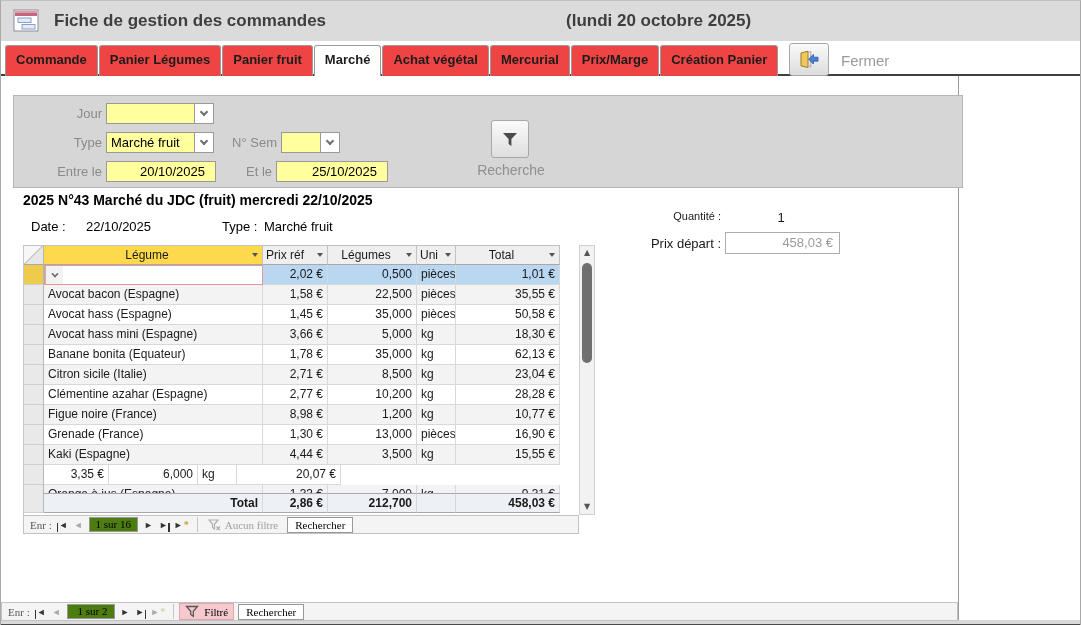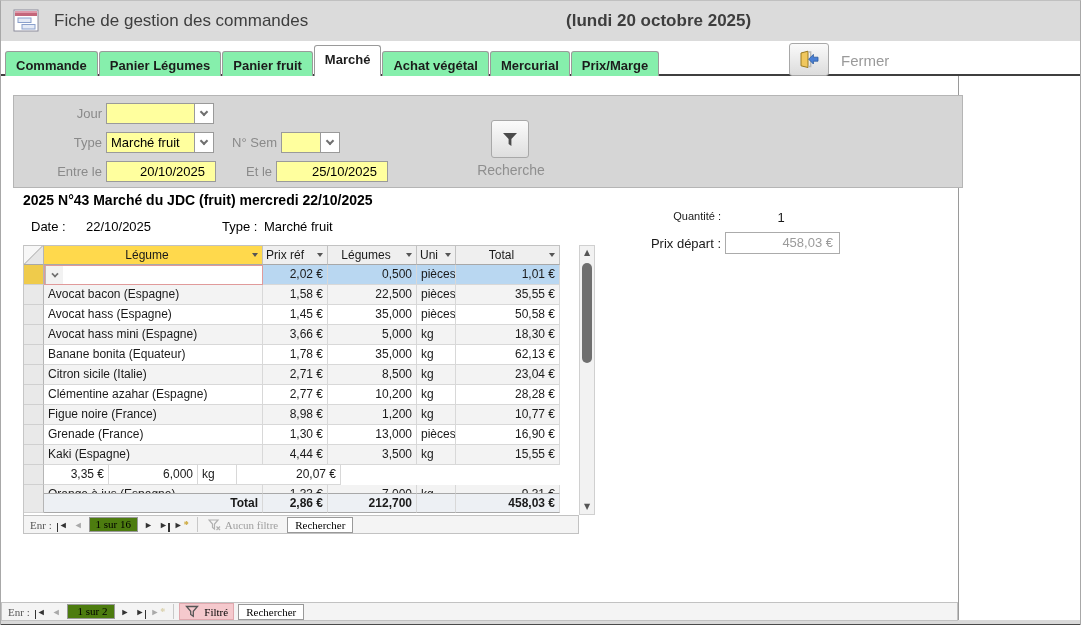--- a/index.html
+++ b/index.html
@@ -14,29 +14,29 @@
     border-right: 1px solid #a8a8a8;
     border-top: 1px solid #c0c0c0;
   }
 
   
   .header-band {
     position:absolute; left:0; top:0; width:1081px; height:40px;
     background:#dbdbdb; display:flex; align-items:center;
   }
   .form-icon { margin-left:12px; width:27px; height:24px; flex:0 0 auto; }
-  .header-title { margin-left:14px; font-size:17px; font-weight:normal; color:#3e3e3e; }
+  .header-title { margin-left:14px; font-size:17px; font-weight:bold; color:#3e3e3e; }
   .header-date  { position:absolute; left:565px; font-size:17px; font-weight:bold; color:#3e3e3e; }
 
   
   .tab-line { position:absolute; left:0; top:73px; width:1081px; height:2px; background:#3f3f3f; z-index:1; }
   .tab-bar { position:absolute; left:4px; top:44px; height:31px; display:flex; align-items:flex-end; z-index:2; }
   .tab {
-    height:25px; padding:0 10px; line-height:27px;
-    background:#86efac; border:1px solid #9a9a9a; border-bottom:none;
+    height:31px; padding:0 10px; line-height:27px;
+    background:#ef4444; border:1px solid #9a9a9a; border-bottom:none;
     border-radius:3px 3px 0 0; margin-right:1px;
     font-size:13px; font-weight:bold; color:#1c1c1c; cursor:default; white-space:nowrap;
   }
   .tab.active { height:31px; background:#ffffff; position:relative; z-index:3; }
 
   .close-btn {
     position:absolute; left:788px; top:42px; width:40px; height:33px; z-index:2;
     background:linear-gradient(#fafafa,#dcdcdc); border:1px solid #a8a8a8; border-radius:3px;
     display:flex; align-items:center; justify-content:center;
   }
@@ -167,20 +167,21 @@
 
 <div class="tab-line"></div>
 <div class="tab-bar">
     <div class="tab">Commande</div>
     <div class="tab">Panier Légumes</div>
     <div class="tab">Panier fruit</div>
     <div class="tab active">Marché</div>
     <div class="tab">Achat végétal</div>
     <div class="tab">Mercurial</div>
     <div class="tab">Prix/Marge</div>
+    <div class="tab">Création Panier</div>
   </div>
 
 <div class="close-btn">
   <svg width="22" height="20" viewBox="0 0 22 20">
     <path d="M3 3 L10 1.2 V17.5 L3 15.8 Z" fill="#f0c75e" stroke="#9a7a20" stroke-width="1"></path>
     <path d="M10.5 2 h2.2 v14.5 h-2.2" fill="none" stroke="#b8b8b8" stroke-width="1.4"></path>
     <path d="M20 7.2 h-4.6 V4.4 L10.6 9.2 L15.4 14 v-2.8 H20 Z" fill="#4a7fd4" stroke="#2a5aa0" stroke-width="0.8"></path>
   </svg>
 </div>
 <div class="close-label">Fermer</div>

